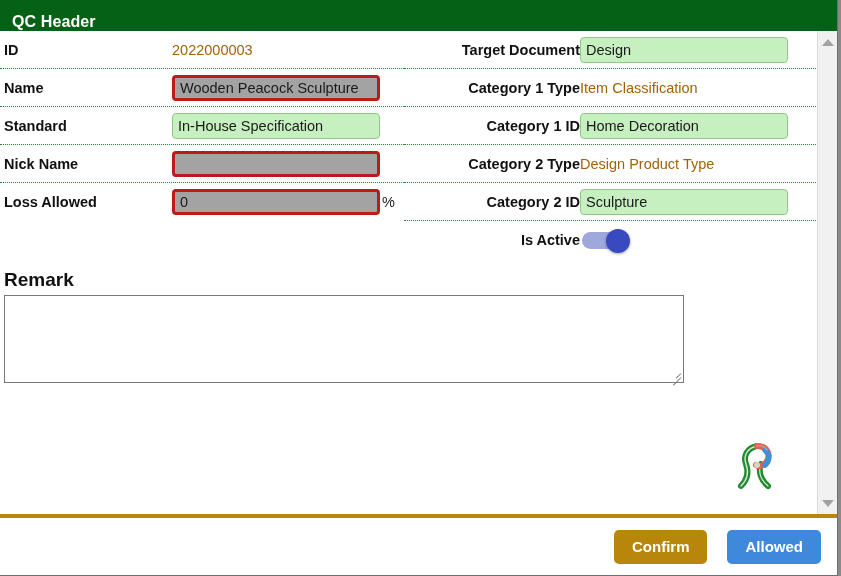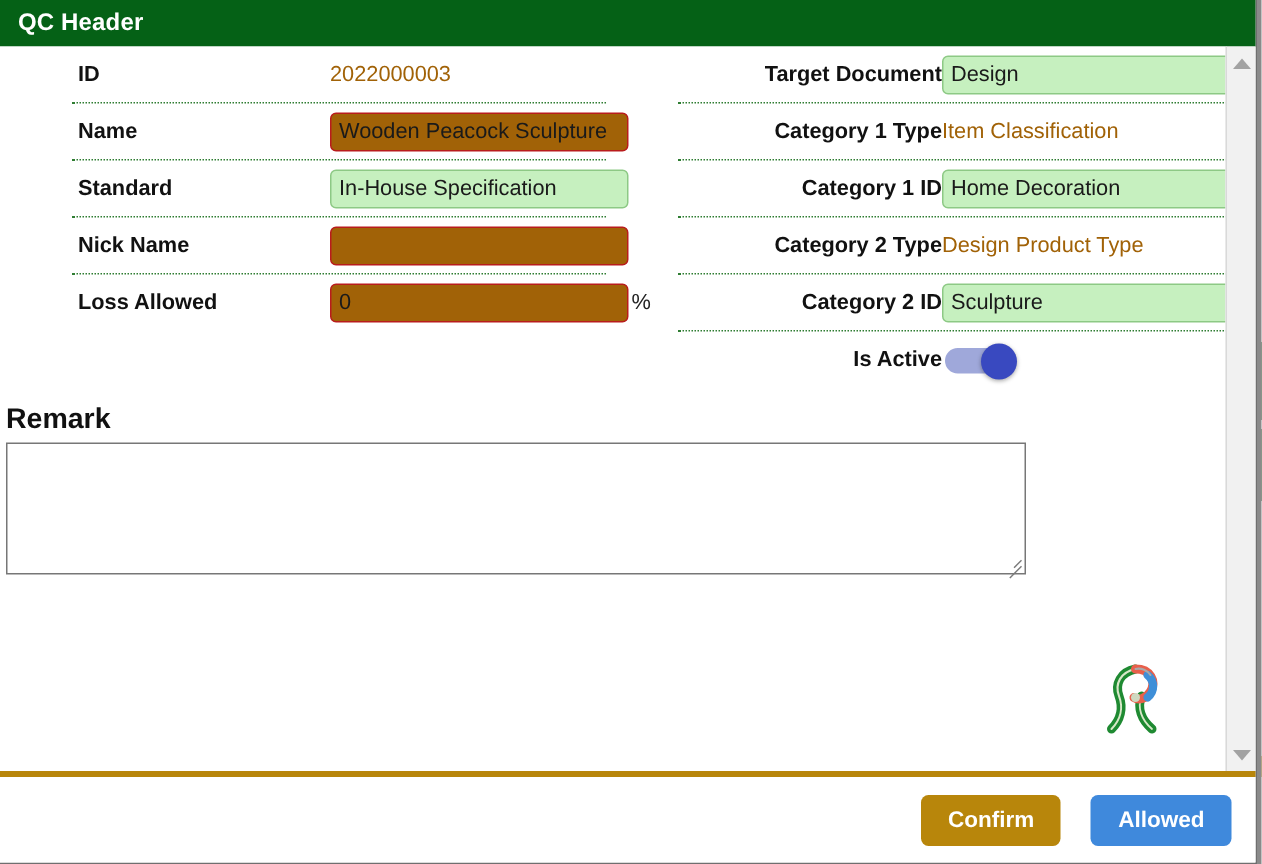--- a/index.html
+++ b/index.html
@@ -43,21 +43,21 @@
     border-left: none;
     display: flex;
     flex-direction: column;
   }
 
   #modal-header {
     height: 31px;
     background: #056116;
     color: #ffffff;
     display: flex;
-    align-items: center;
+    align-items: flex-end;
     padding-left: 12px;
     flex: 0 0 auto;
   }
   #modal-header .title {
     font-size: 16px;
     font-weight: bold;
     letter-spacing: .1px;
   }
 
   #modal-body-wrap {
@@ -107,21 +107,20 @@
     padding: 0;
   }
   .col { display: block; }
 
   .row {
     display: flex;
     align-items: center;
     height: 38px;
     border-bottom: 1px dotted #2f7d32;
     padding-left: 4px;
-    margin-left: 48px;
   }
   .row.nobord { border-bottom: none; }
 
   .row .lbl {
     font-size: 14.5px;
     font-weight: bold;
     color: #111111;
     flex: 0 0 auto;
   }
   .col-left .lbl { width: 168px; }
@@ -131,23 +130,23 @@
     font-size: 14.5px;
     color: #a16207;
     flex: 1 1 auto;
   }
 
   .fld {
     font-family: "Liberation Sans", sans-serif;
     font-size: 14.5px;
     color: #1a1a1a;
     height: 26px;
-    border: 1px solid #b91c1c;
+    border: 3px solid #b91c1c;
     border-radius: 4px;
-    background: #a16207;
+    background: #a3a3a3;
     padding: 2px 5px;
     outline: none;
   }
   .col-left .fld { width: 208px; }
   .col-right .fld { width: 208px; }
 
   .fld.green {
     background: #c6f0bf;
     border: 1px solid #8dc985;
   }

